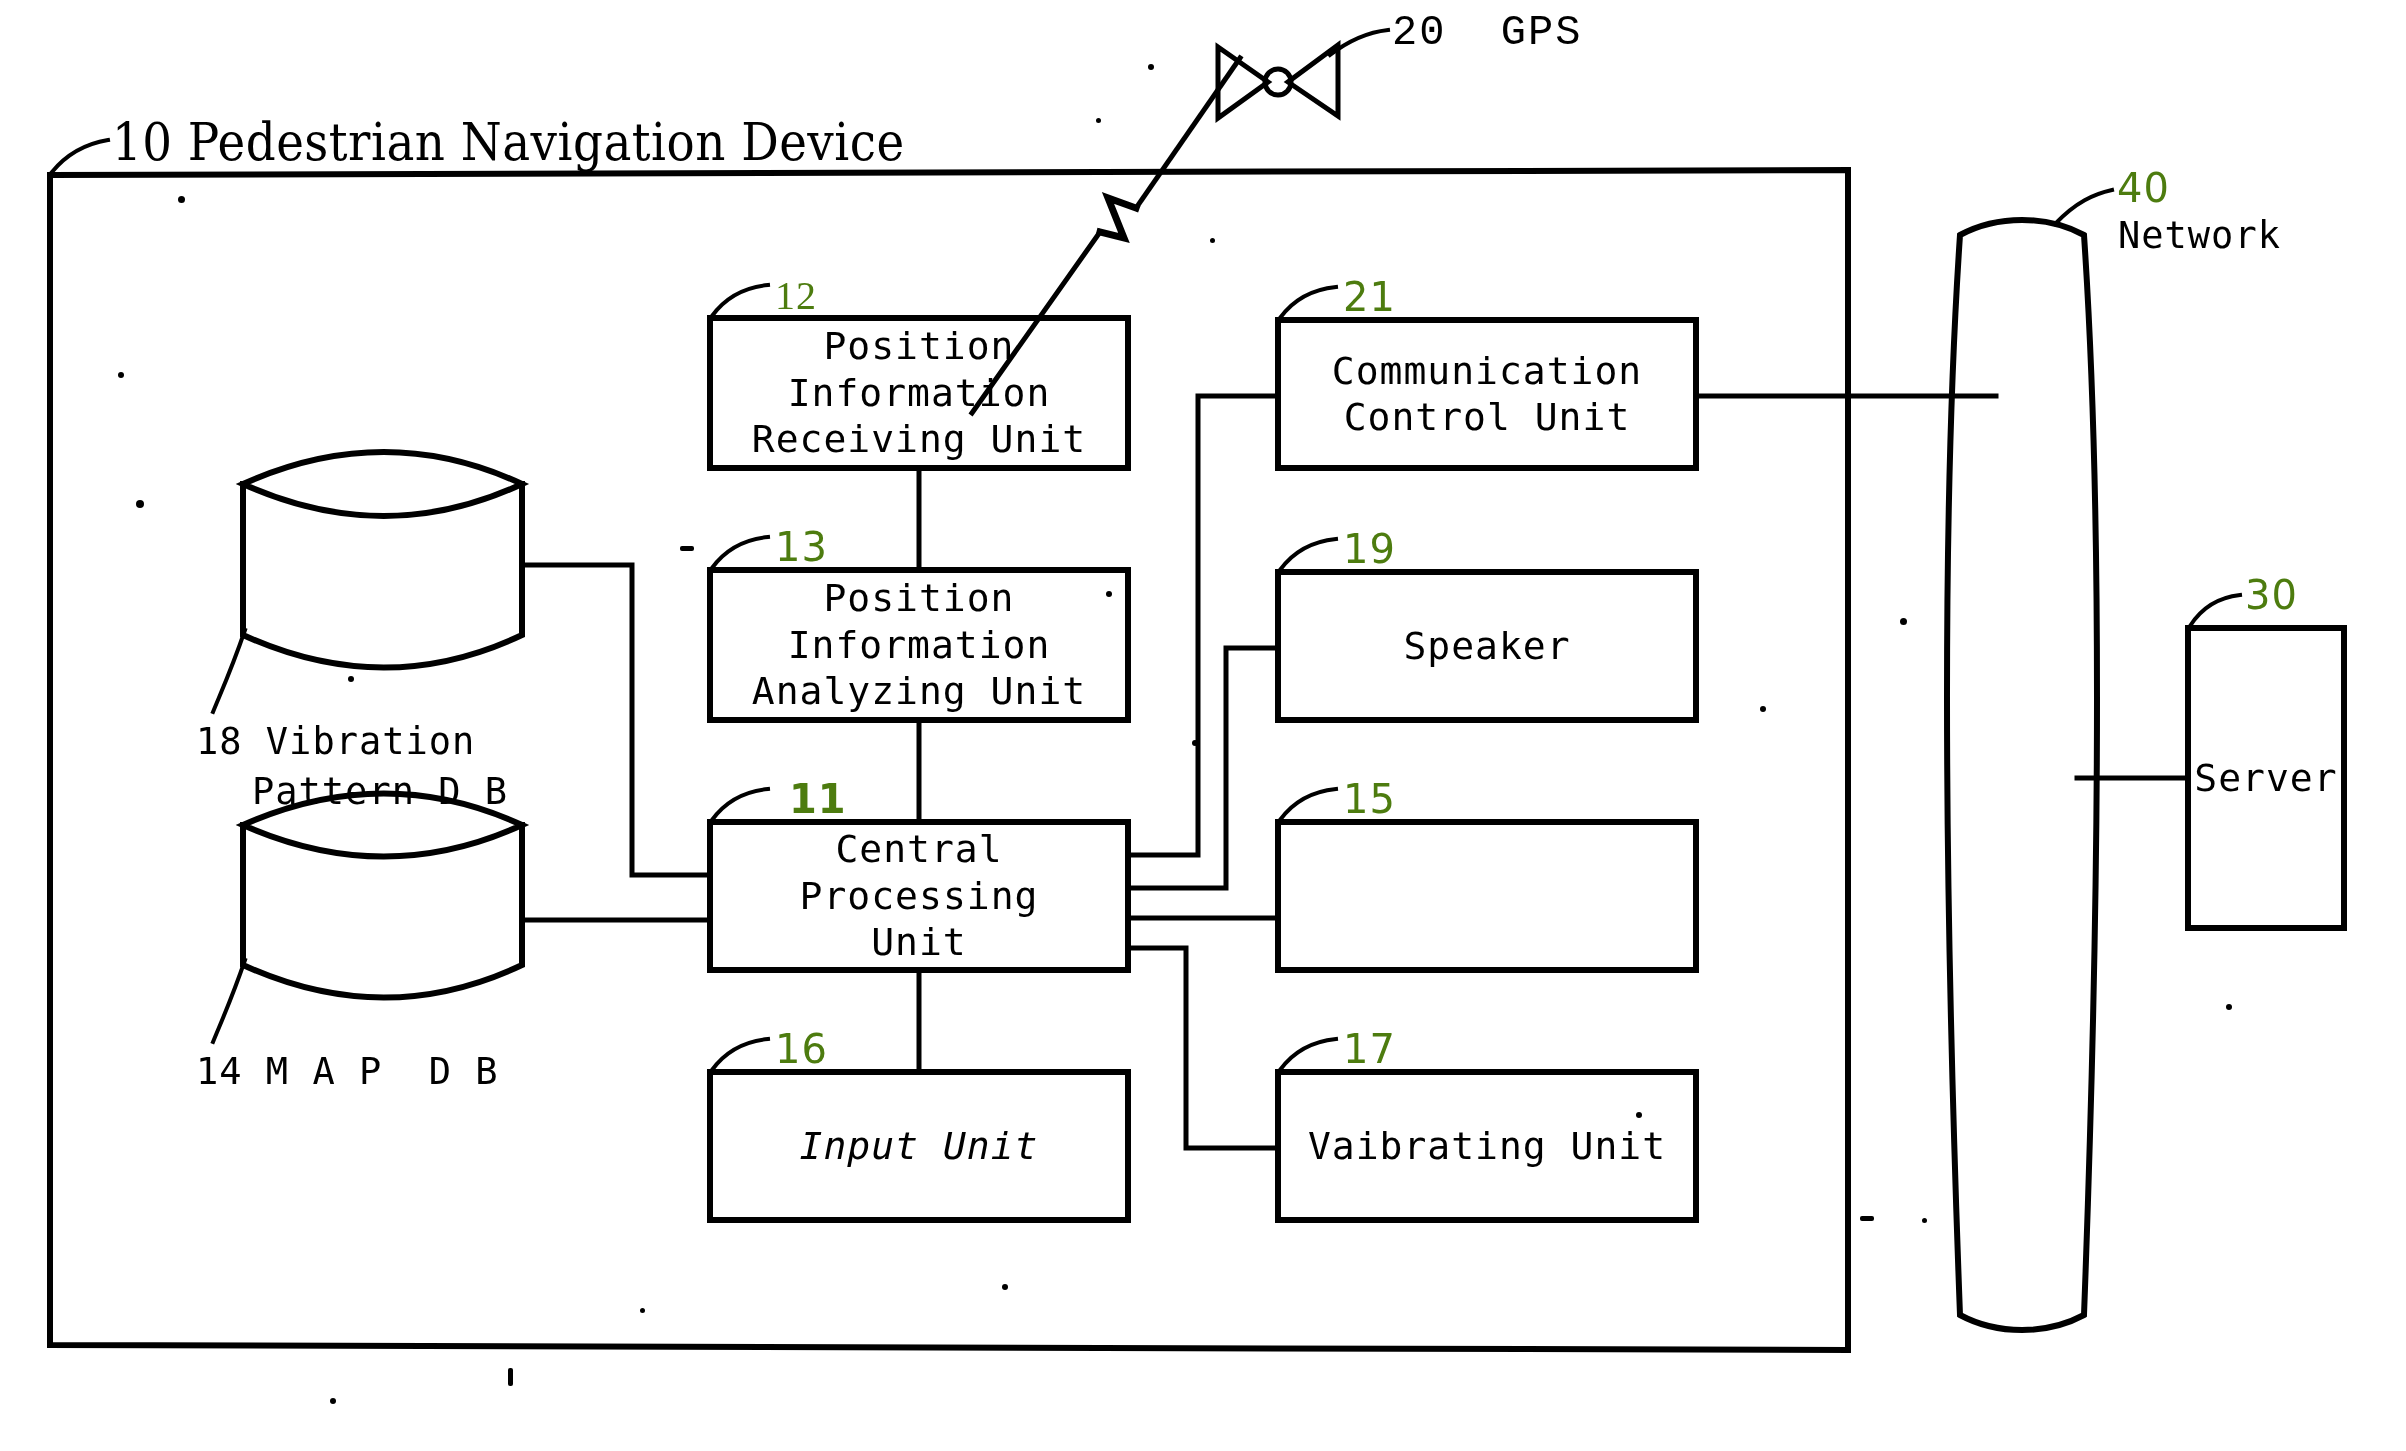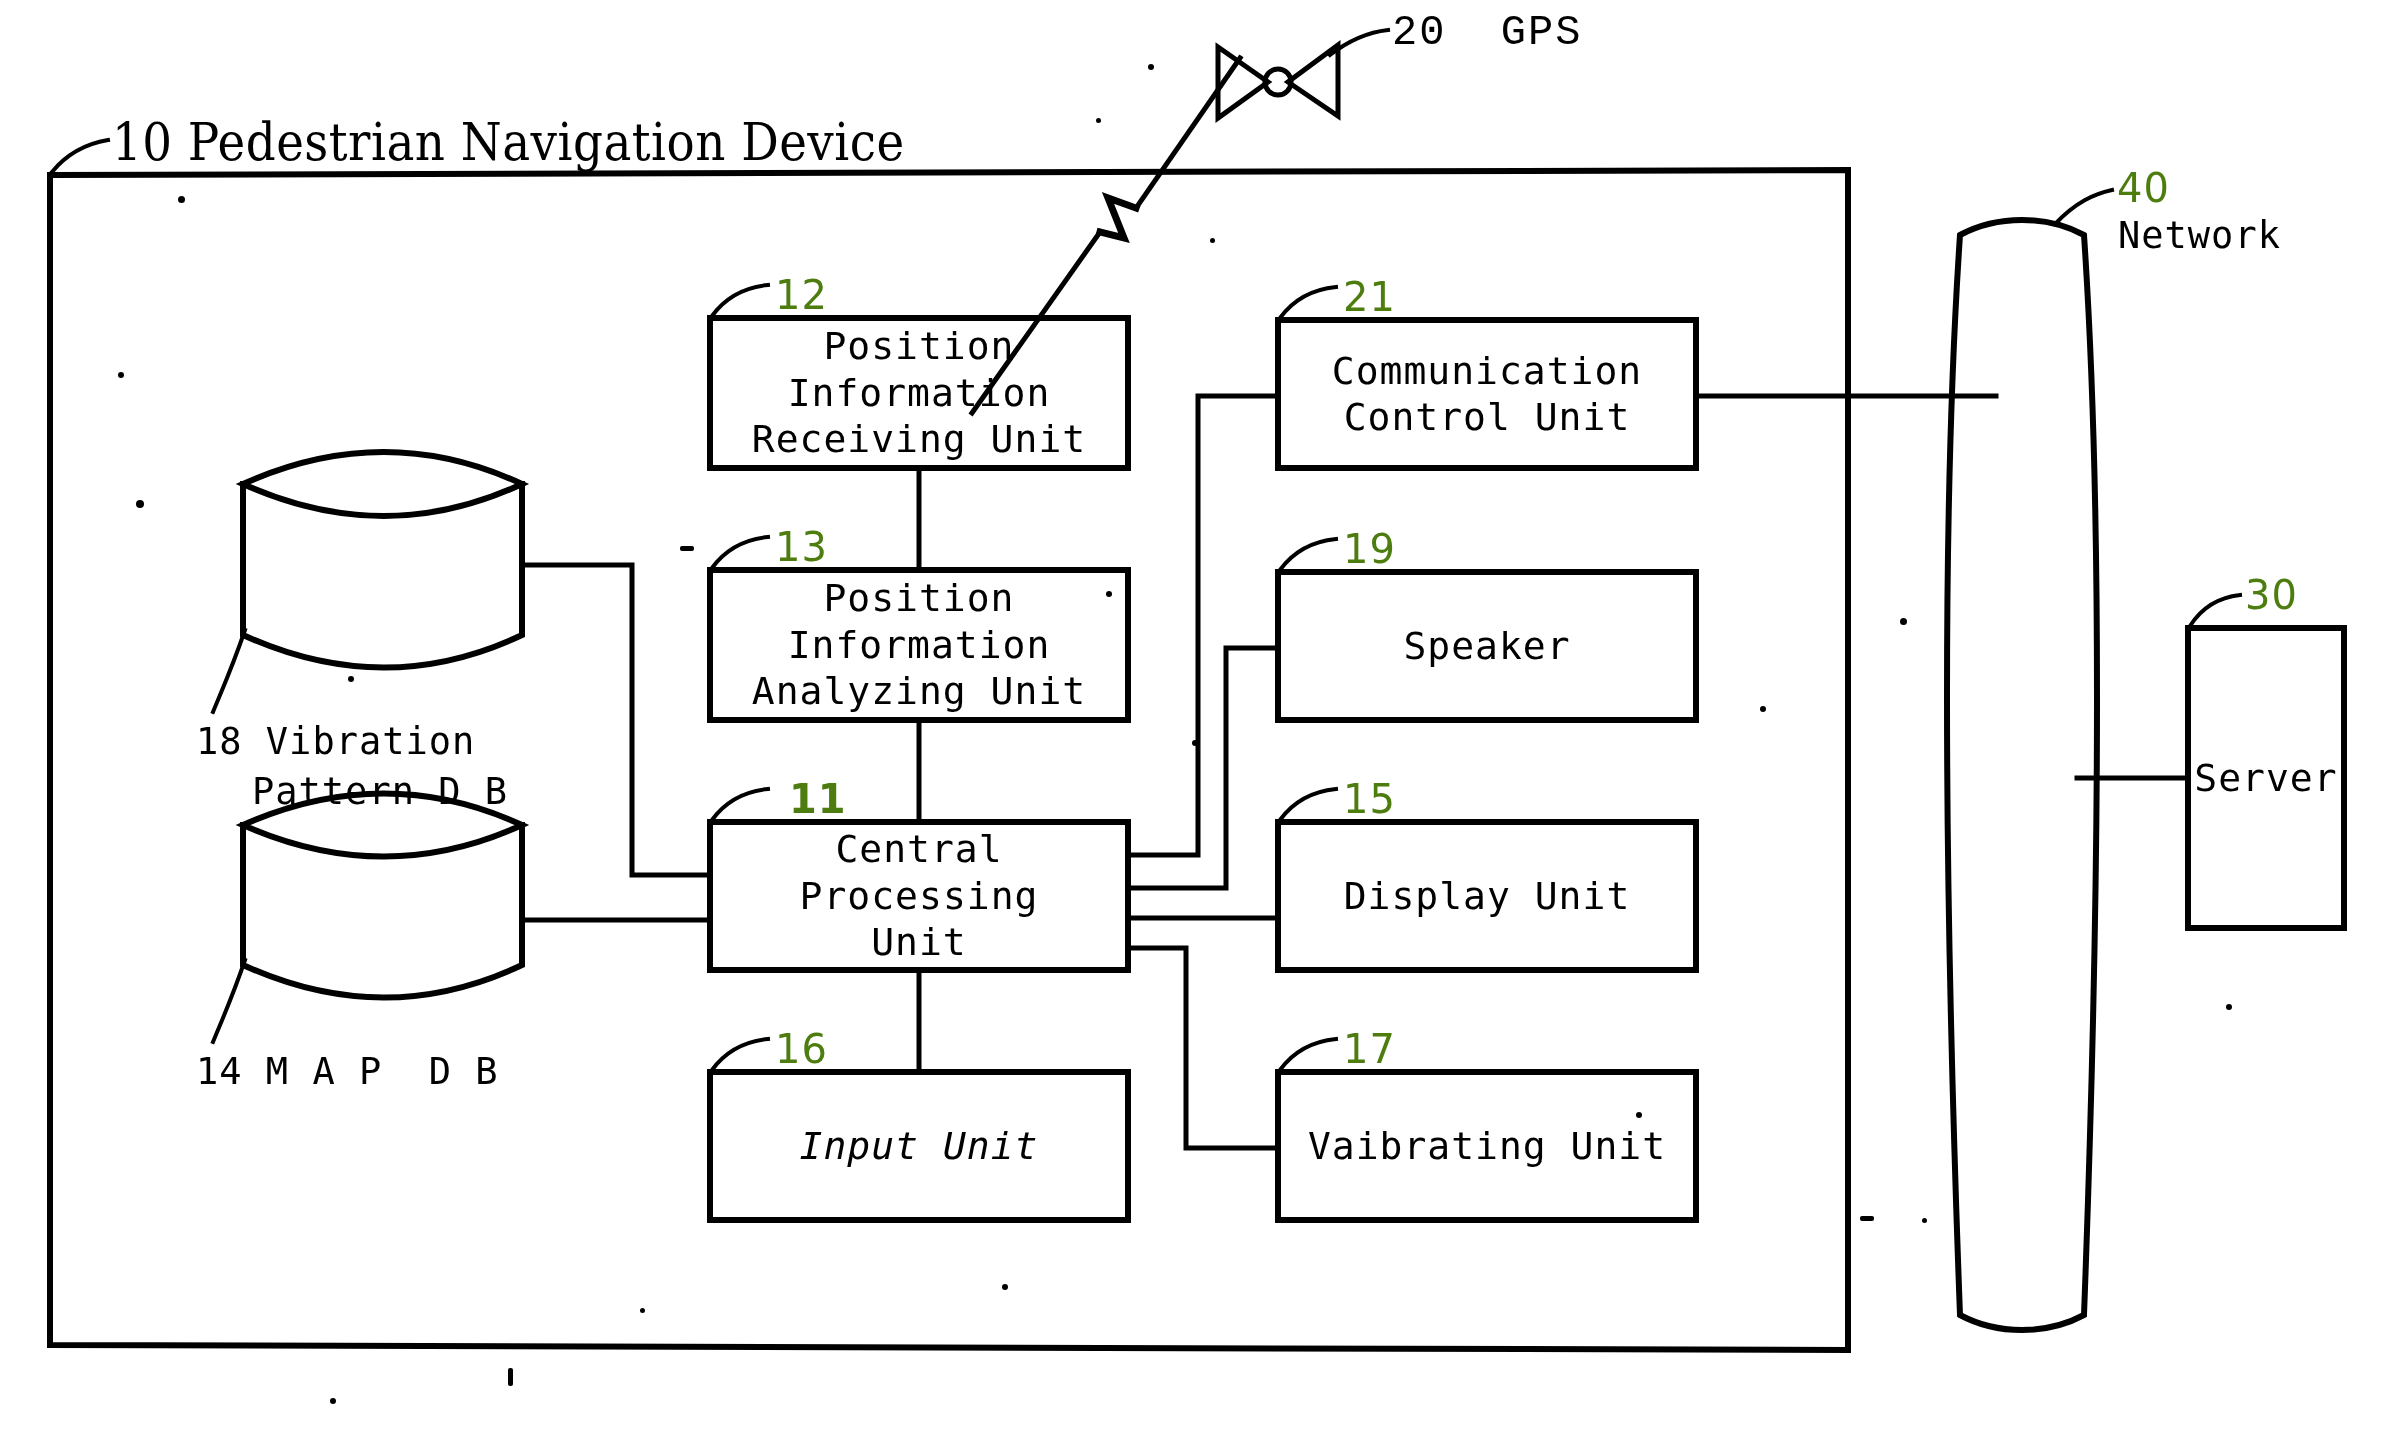--- a/index.html
+++ b/index.html
@@ -166,21 +166,21 @@
   <div class="callout" style="left:2118px; top:212px;">Network</div>
 
   <div class="refnum" style="left:2245px; top:572px;">30</div>
   <div class="boxtext" style="left:2188px; top:628px; width:156px; height:300px;">Server</div>
 
   <div class="callout" style="left:196px; top:718px;">18 Vibration</div>
   <div class="callout" style="left:252px; top:768px;">Pattern D B</div>
 
   <div class="callout" style="left:196px; top:1048px;">14 M A P  D B</div>
 
-  <div class="refnum" style="left:775px; top:272px;">12</div>
+  <div class="refnum" style="left:775px; top:272px;font-family:Liberation Serif, serif;">12</div>
   <div class="refnum" style="left:775px; top:524px;">13</div>
   <div class="refnum" style="left:789px; top:776px;font-weight:bold;">11</div>
   <div class="refnum" style="left:775px; top:1026px;">16</div>
   <div class="refnum" style="left:1343px; top:274px;">21</div>
   <div class="refnum" style="left:1343px; top:526px;">19</div>
   <div class="refnum" style="left:1343px; top:776px;">15</div>
   <div class="refnum" style="left:1343px; top:1026px;">17</div>
 
   <div class="boxtext" style="left:710px; top:318px; width:418px; height:150px;">Position
 Information
@@ -188,21 +188,20 @@
   <div class="boxtext" style="left:710px; top:570px; width:418px; height:150px;">Position
 Information
 Analyzing Unit</div>
   <div class="boxtext" style="left:710px; top:822px; width:418px; height:148px;">Central
 Processing
 Unit</div>
   <div class="boxtext" style="left:710px; top:1072px; width:418px; height:148px;font-style:italic;">Input Unit</div>
   <div class="boxtext" style="left:1278px; top:320px; width:418px; height:148px;">Communication
 Control Unit</div>
   <div class="boxtext" style="left:1278px; top:572px; width:418px; height:148px;">Speaker</div>
-  <div class="boxtext" style="left:1278px; top:822px; width:418px; height:148px;">Display Unit</div>
   <div class="boxtext" style="left:1278px; top:1072px; width:418px; height:148px;">Vaibrating Unit</div>
 
   <div class="speck" style="left:178px; top:196px; width:7px; height:7px;"></div>
   <div class="speck" style="left:136px; top:500px; width:8px; height:8px;"></div>
   <div class="speck" style="left:118px; top:372px; width:6px; height:6px;"></div>
   <div class="speck" style="left:680px; top:546px; width:14px; height:5px; border-radius:2px;"></div>
   <div class="speck" style="left:1148px; top:64px; width:6px; height:6px;"></div>
   <div class="speck" style="left:1096px; top:118px; width:5px; height:5px;"></div>
   <div class="speck" style="left:1106px; top:591px; width:6px; height:6px;"></div>
   <div class="speck" style="left:1192px; top:740px; width:6px; height:6px;"></div>

